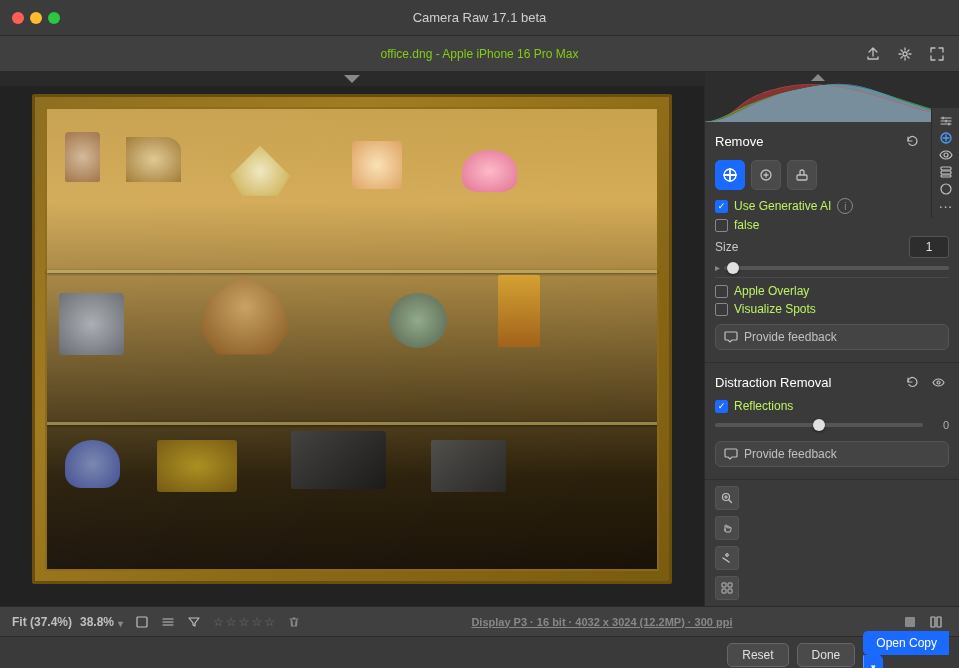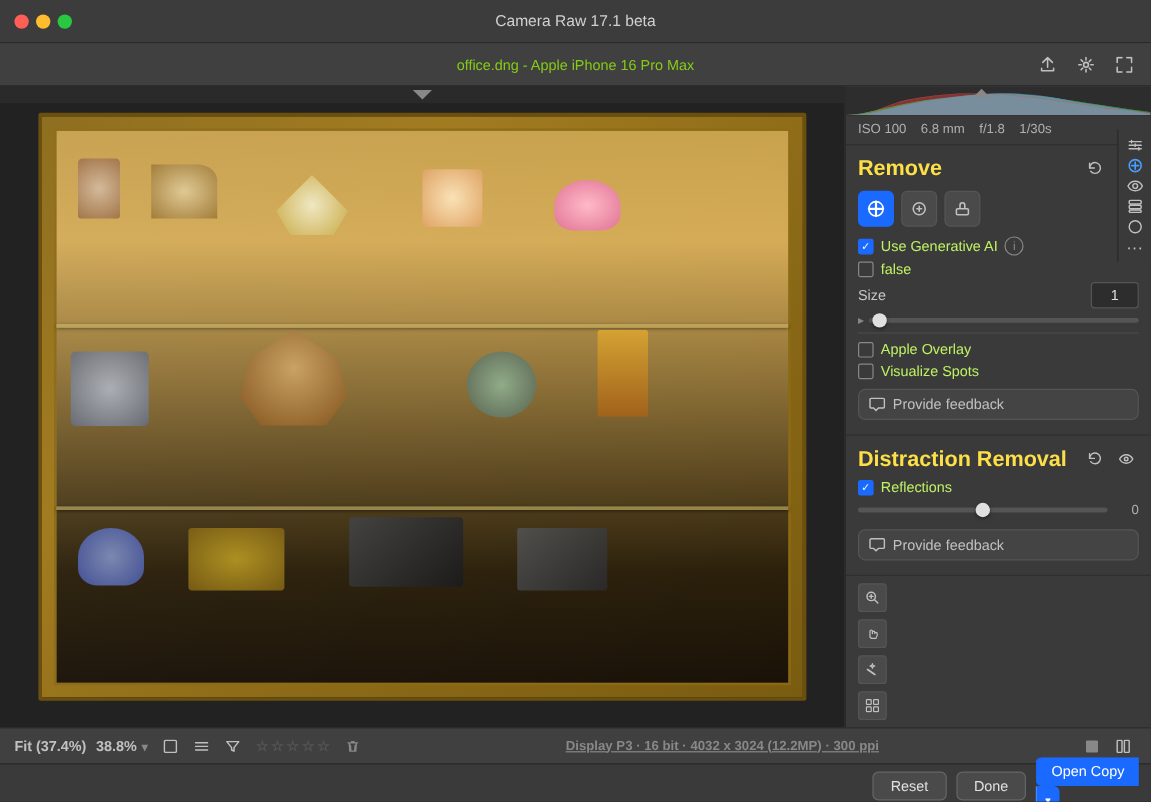--- a/index.html
+++ b/index.html
@@ -191,23 +191,23 @@
       border-bottom: 1px solid #2f2f2f;
     }
 
     .section-header {
       display: flex;
       align-items: center;
       justify-content: space-between;
       margin-bottom: 8px;
     }
     .section-title {
-      font-size: 18px;
-      font-weight: 700;
-      color: #fde047;
+      font-size: 13px;
+      font-weight: 400;
+      color: #ffffff;
     }
     .section-icons {
       display: flex;
       gap: 4px;
     }
 
     
     .tool-row {
       display: flex;
       gap: 6px;
@@ -599,26 +599,20 @@
         </button>
         <button class="rt-btn">
           <svg width="14" height="14" viewBox="0 0 14 14" fill="none">
               <circle cx="7" cy="7" r="5" stroke="#c0c0c0" stroke-width="1.2"></circle>
             </svg>
         </button>
         <button class="rt-btn" style="font-size:14px;color:#c0c0c0;">···</button>
       </div>
     </div>
 
-    <div class="meta-info">
-      <span>ISO 100</span>
-      <span>6.8 mm</span>
-      <span>f/1.8</span>
-      <span>1/30s</span>
-    </div>
 
     <div class="panel-section">
       <div class="section-header">
         <span class="section-title">Remove</span>
         <div class="section-icons">
           <button class="icon-btn" style="width:22px;height:22px;">
             <svg width="13" height="13" viewBox="0 0 13 13" fill="none">
                 <path d="M2 6a4.5 4.5 0 1 1 .9 2.7" stroke="#c0c0c0" stroke-width="1.2" stroke-linecap="round"></path>
                 <path d="M2 2v4h4" stroke="#c0c0c0" stroke-width="1.2" stroke-linecap="round" stroke-linejoin="round"></path>
               </svg>

